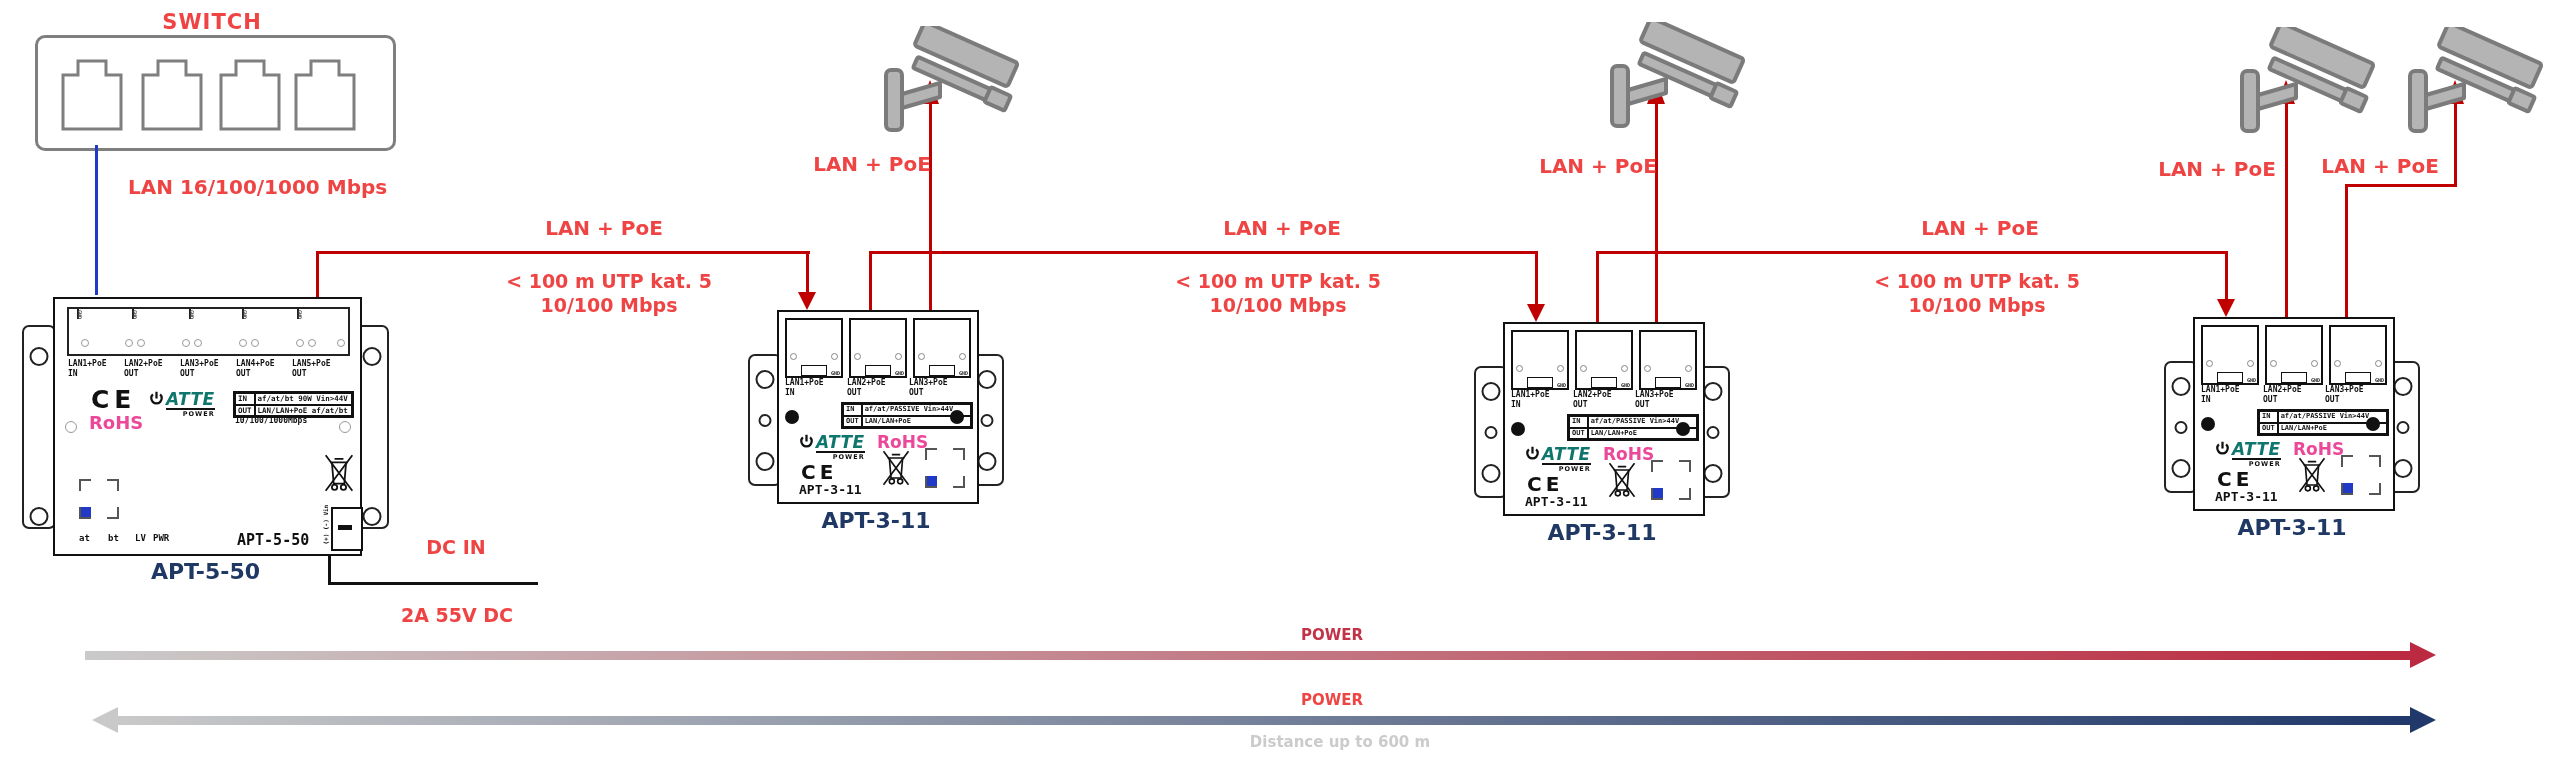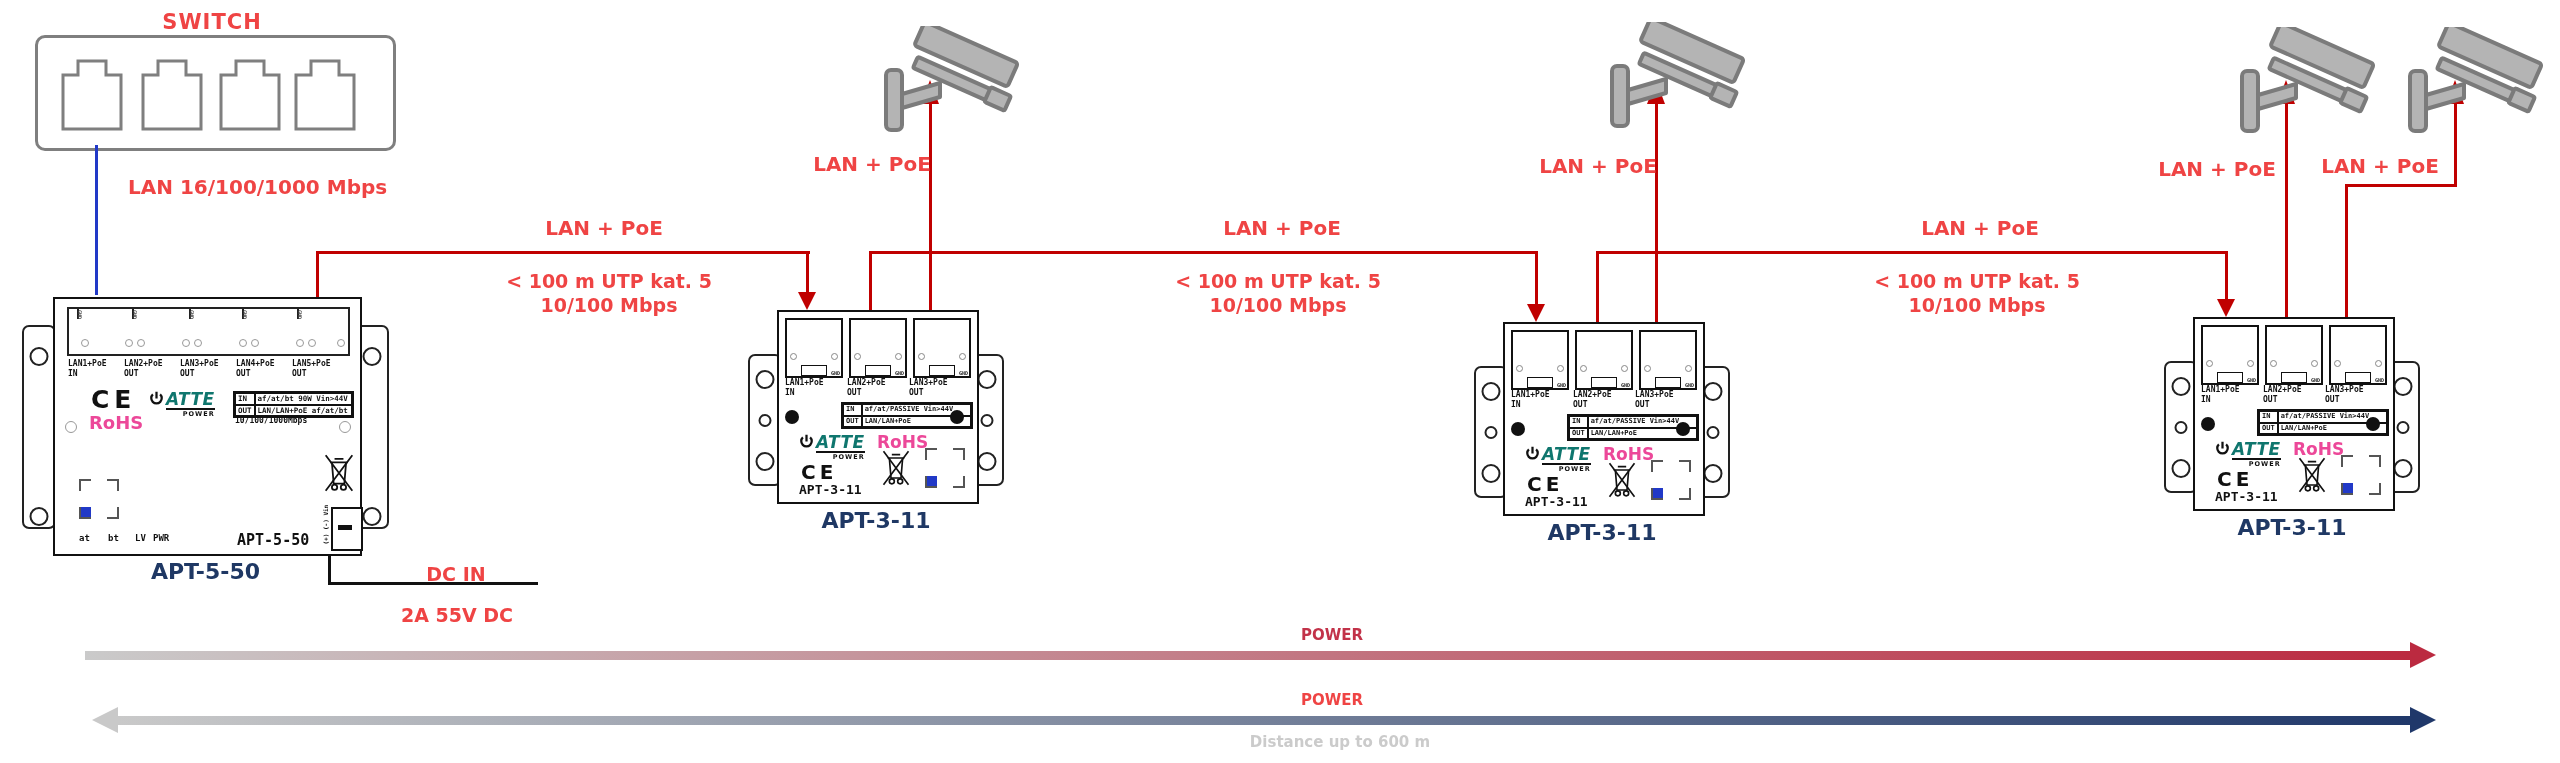--- a/index.html
+++ b/index.html
@@ -269,21 +269,21 @@
     <div class="dcpins" style="left:242px;top:214px;width:56px;">(+) (-) Vin</div>
     <div class="dccon" style="left:276px;top:208px;">
         <i></i>
       </div>
   </div>
   <div class="dlabel" style="top:262px;">APT-5-50</div>
 </div>
 
 <div class="kl" style="left:328px;top:552px;width:3px;height:33px;"></div>
 <div class="kl" style="left:328px;top:582px;width:210px;height:3px;"></div>
-<div class="nlbl f19 ctr" style="left:456px;top:563px;">DC IN</div>
+<div class="nlbl f19 ctr" style="left:456px;top:536px;">DC IN</div>
 <div class="nlbl f19 ctr" style="left:457px;top:604px;">2A 55V DC</div>
 
 <div class="abs" style="left:777px;top:310px;width:198px;height:215px;">
   <div class="bracket" style="left:-29px;top:44px;height:128px;">
       <i class="hole b" style="top:14px;"></i>
       <i class="hole s" style="top:58px;"></i>
       <i class="hole b" style="top:96px;"></i>
     </div>
   <div class="bracket" style="right:-29px;top:44px;height:128px;">
       <i class="hole b" style="top:14px;"></i>

